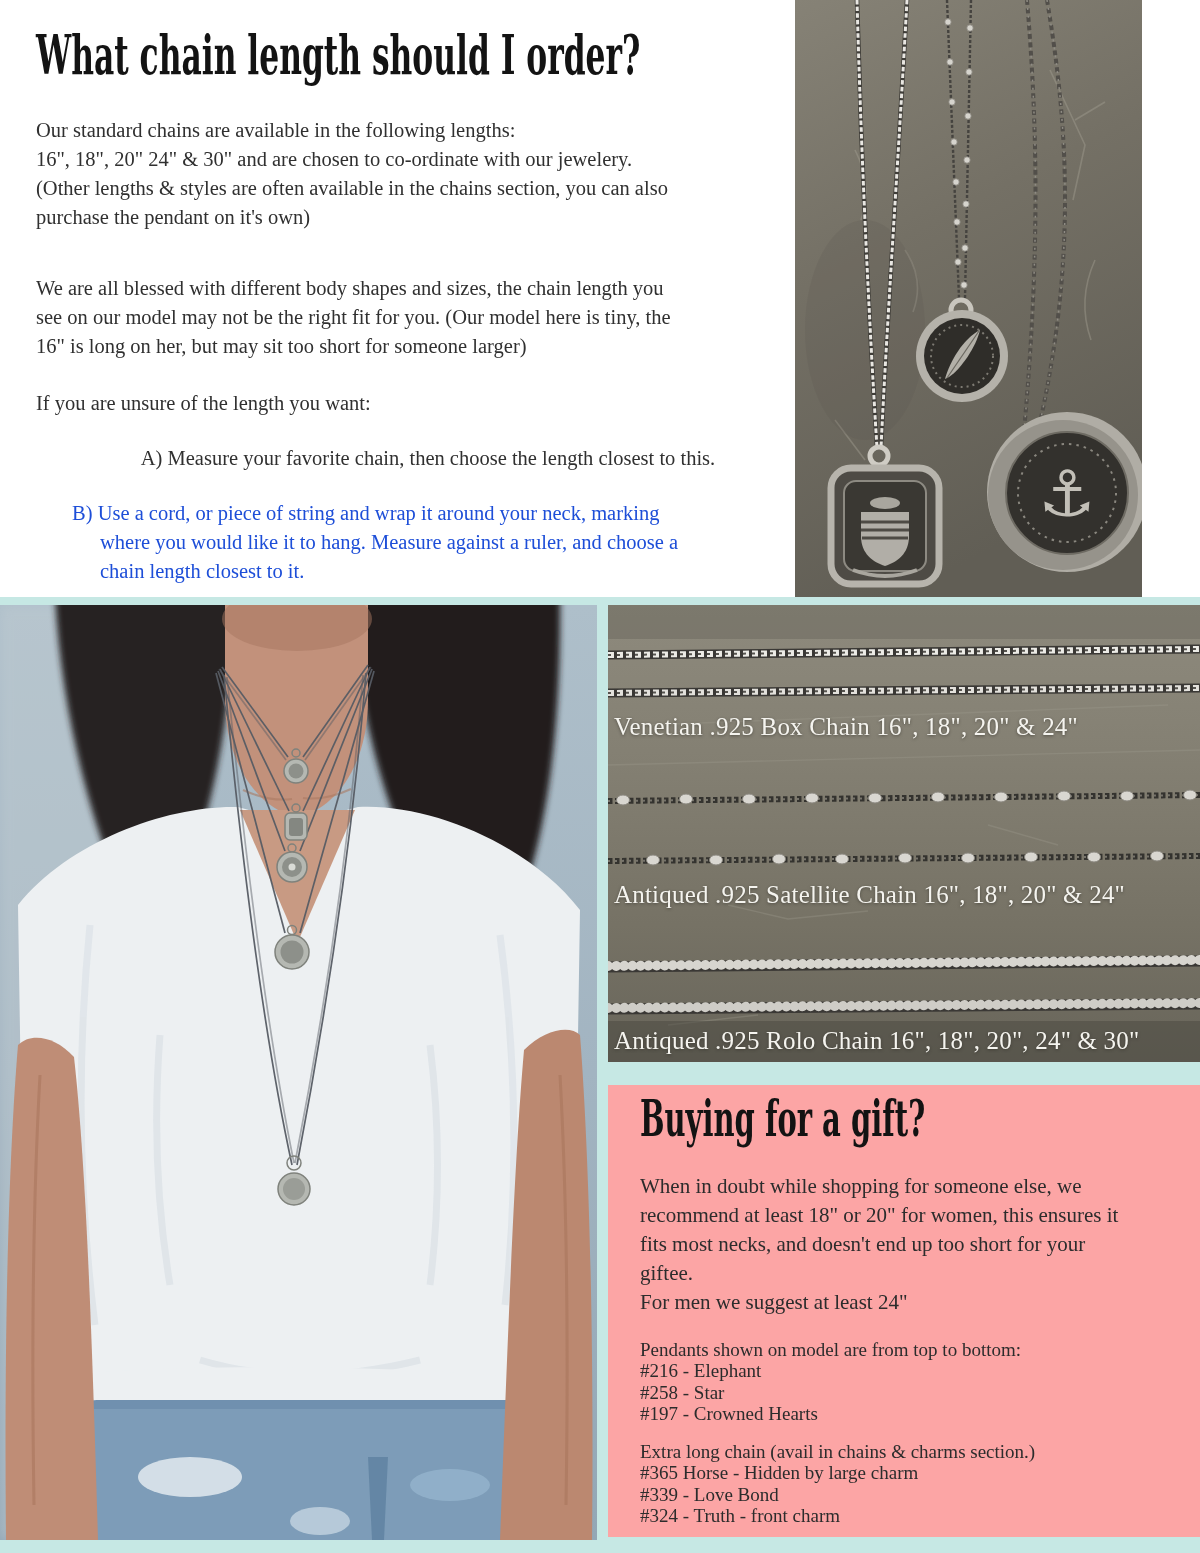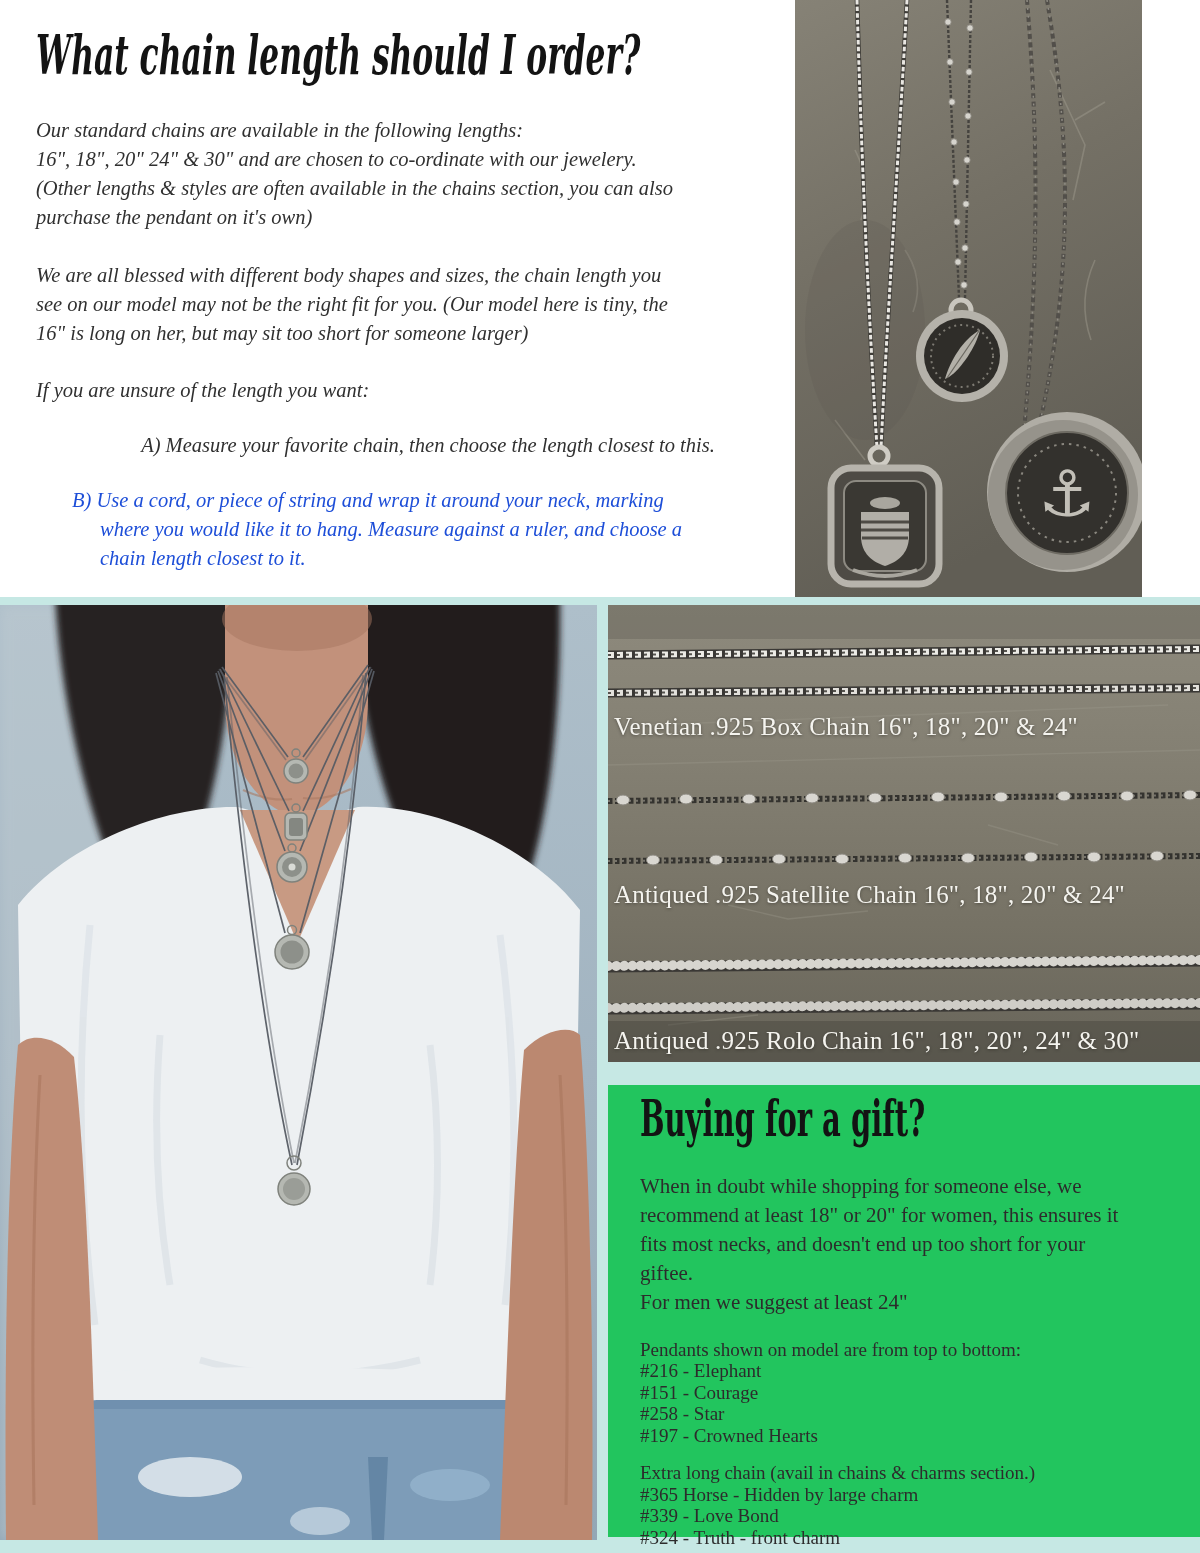--- a/index.html
+++ b/index.html
@@ -1,42 +1,42 @@
 <!DOCTYPE html>
 <html><head>
 <meta charset="utf-8">
 <style>
   html,body{margin:0;padding:0;background:#ffffff;}
   .canvas{position:relative;width:1200px;height:1553px;background:#ffffff;overflow:hidden;
           font-family:"Liberation Serif",serif;color:#2e2e2e;}
   
-  .intro{position:absolute;left:36px;top:10px;width:748px;font-style:italic;}
+  .intro{position:absolute;left:36px;top:10px;width:748px;}
   .main-heading{margin:14px 0 0 0;font-family:"DejaVu Serif",serif;font-weight:700;color:#131313;
                 font-size:54px;line-height:1.15;white-space:nowrap;}
   .main-heading .squeeze{display:inline-block;transform:scaleX(0.58);transform-origin:left center;}
   .body-text{font-size:20.5px;line-height:1.42;white-space:pre-line;color:#303030;}
   .p1{margin-top:30px;}
-  .p2{margin-top:28px;}
+  .p2{margin-top:41px;}
   .p3{margin-top:28px;}
   .item-a{margin:26px 0 0 36px;font-size:20.5px;line-height:1.42;color:#303030;text-align:center;}
   .item-b{margin:26px 0 0 36px;font-size:20.5px;line-height:1.42;color:#1d4ed8;
           white-space:pre-line;padding-left:28px;text-indent:-28px;}
   
   .photo{position:absolute;overflow:hidden;}
   .photo-pendants{left:795px;top:0;width:347px;height:597px;}
   .teal-band{position:absolute;left:0;top:597px;width:1200px;height:956px;}
   .photo-model{left:0;top:605px;width:597px;height:935px;}
   .photo-chains{left:608px;top:605px;width:592px;height:457px;}
   .chain-label{position:absolute;left:6px;font-size:25px;color:#f5f4ef;
                text-shadow:0 1px 3px rgba(40,38,32,.55);letter-spacing:.2px;white-space:nowrap;}
   .label-1{top:108px;}
   .label-2{top:276px;}
   .label-3{top:422px;}
   
-  .gift-panel{position:absolute;left:608px;top:1085px;width:592px;height:452px;background:#22c55e;}
+  .gift-panel{position:absolute;left:608px;top:1085px;width:592px;height:452px;background:#fca5a5;}
   .gift-heading{margin:6px 0 0 32px;font-family:"DejaVu Serif",serif;font-weight:700;color:#131313;
                 font-size:50px;line-height:1.1;white-space:nowrap;}
   .gift-heading .squeeze{display:inline-block;transform:scaleX(0.58);transform-origin:left center;}
   .gift-para{margin:26px 0 0 32px;width:520px;font-size:21px;line-height:1.38;
              white-space:pre-line;color:#2c2c2c;}
   .gift-list{margin:22px 0 0 32px;font-size:19px;line-height:21.5px;color:#2c2c2c;}
   .gift-list.second{margin-top:16px;}
   .gift-list div{white-space:nowrap;}
 </style>
 </head>
@@ -311,21 +311,20 @@
   <div class="gift-panel">
     <h2 class="gift-heading"><span class="squeeze">Buying for a gift?</span></h2>
     <div class="gift-para">When in doubt while shopping for someone else, we
 recommend at least 18" or 20" for women, this ensures it
 fits most necks, and doesn't end up too short for your
 giftee.
 For men we suggest at least 24"</div>
     <div class="gift-list">
       <div>Pendants shown on model are from top to bottom:</div>
       <div>#216 - Elephant</div>
-      <div>#151 - Courage</div>
       <div>#258 - Star</div>
       <div>#197 - Crowned Hearts</div>
     </div>
     <div class="gift-list second">
       <div>Extra long chain (avail in chains &amp; charms section.)</div>
       <div>#365 Horse - Hidden by large charm</div>
       <div>#339 - Love Bond</div>
       <div>#324 - Truth - front charm</div>
     </div>
   </div>

